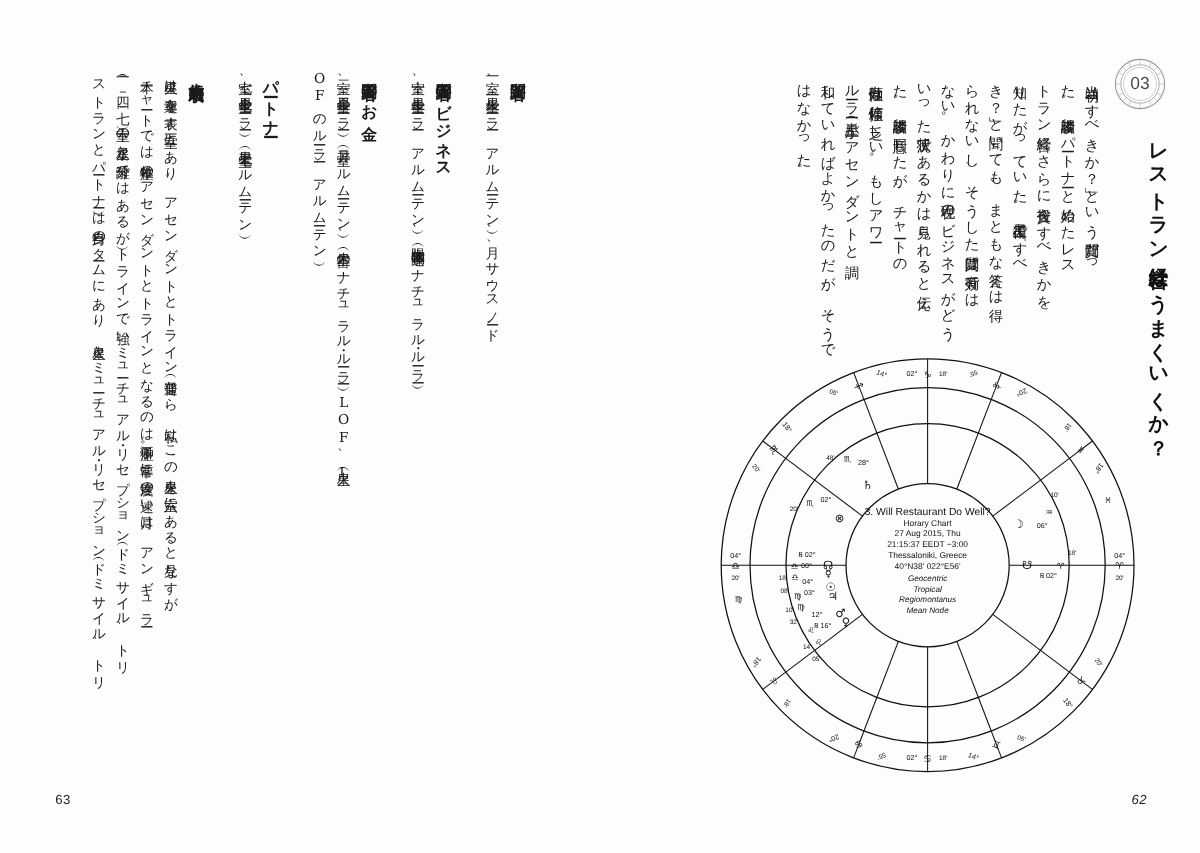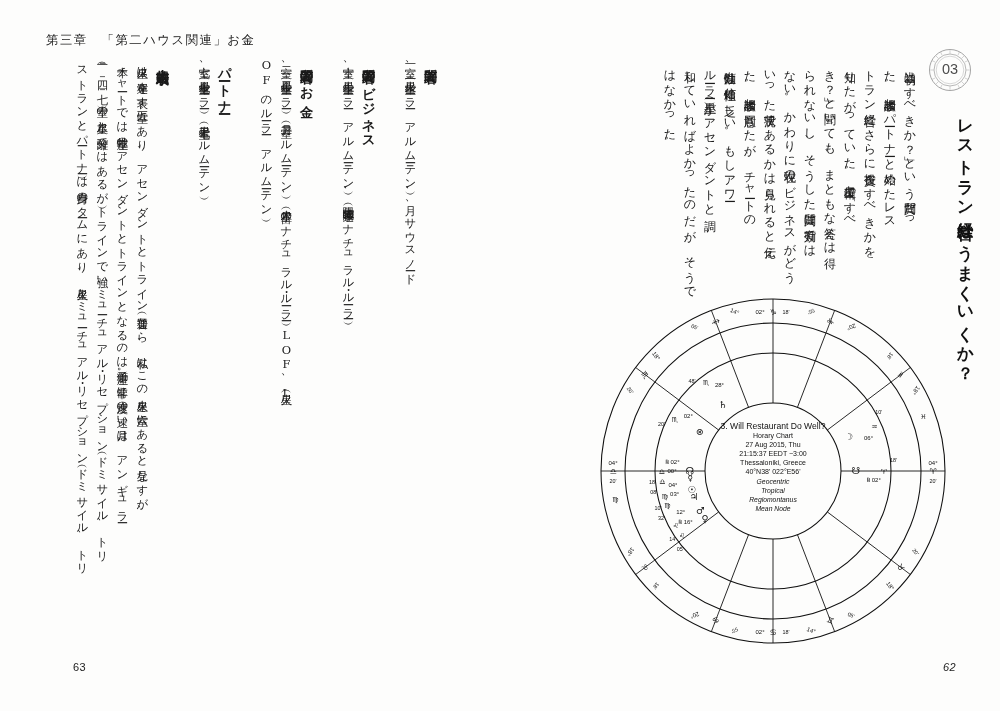--- a/index.html
+++ b/index.html
@@ -41,21 +41,20 @@
     white-space: pre;
   }
 
   
   .folio {
     position: absolute;
     font-family: "Liberation Sans", sans-serif;
     font-size: 11px;
     color: #222;
     letter-spacing: .04em;
-    margin-left: 27px;
   }
   .folio-left  { left: 46px;  bottom: 38px; }
   .folio-right { right: 44px; bottom: 38px; font-style: italic; }
 
   
   .sec-title {
     position: absolute;
     right: 24px; top: 108px;
     writing-mode: vertical-rl;
     text-orientation: upright;
@@ -99,21 +98,20 @@
     fill: #111; font-size: 7.0px; text-anchor: middle;
   }
   text.ctr-title { font-size: 8.6px; }
   text.ctr-it { font-style: italic; font-size: 6.8px; }
 </style>
 </head>
 <body>
 
 <div id="page">
 
-  <div class="runhead">第三章　「第二ハウス関連」お金</div>
 
   <div class="vcol head" style="left:424px; top:58px;  height:80px;">質問者</div>
   <div class="vcol body" style="left:404px; top:58px;  height:380px;">一室、火星（一室ルーラー、アルムーテン）、月、サウスノード</div>
   <div class="vcol head" style="left:362px; top:58px;  height:130px;">質問者のビジネス</div>
   <div class="vcol body" style="left:342px; top:58px;  height:440px;">十室、土星（十室ルーラー、アルムーテン）、太陽（仕事関連のナチュラル・ルーラー）</div>
   <div class="vcol head" style="left:300px; top:58px;  height:105px;">質問者のお金</div>
   <div class="vcol body" style="left:280px; top:58px;  height:560px;">二室、金星（二室ルーラー）、月（二室アルムーテン）、木星（富のナチュラル・ルーラー）、LOF、火星（L</div>
   <div class="vcol body" style="left:260px; top:58px;  height:560px;">OFのルーラー、アルムーテン）</div>
   <div class="vcol head" style="left:218px; top:58px;  height:95px;">パートナー</div>
   <div class="vcol body" style="left:198px; top:58px;  height:290px;">七室、金星（七室ルーラー）、土星（七室アルムーテン）</div>

